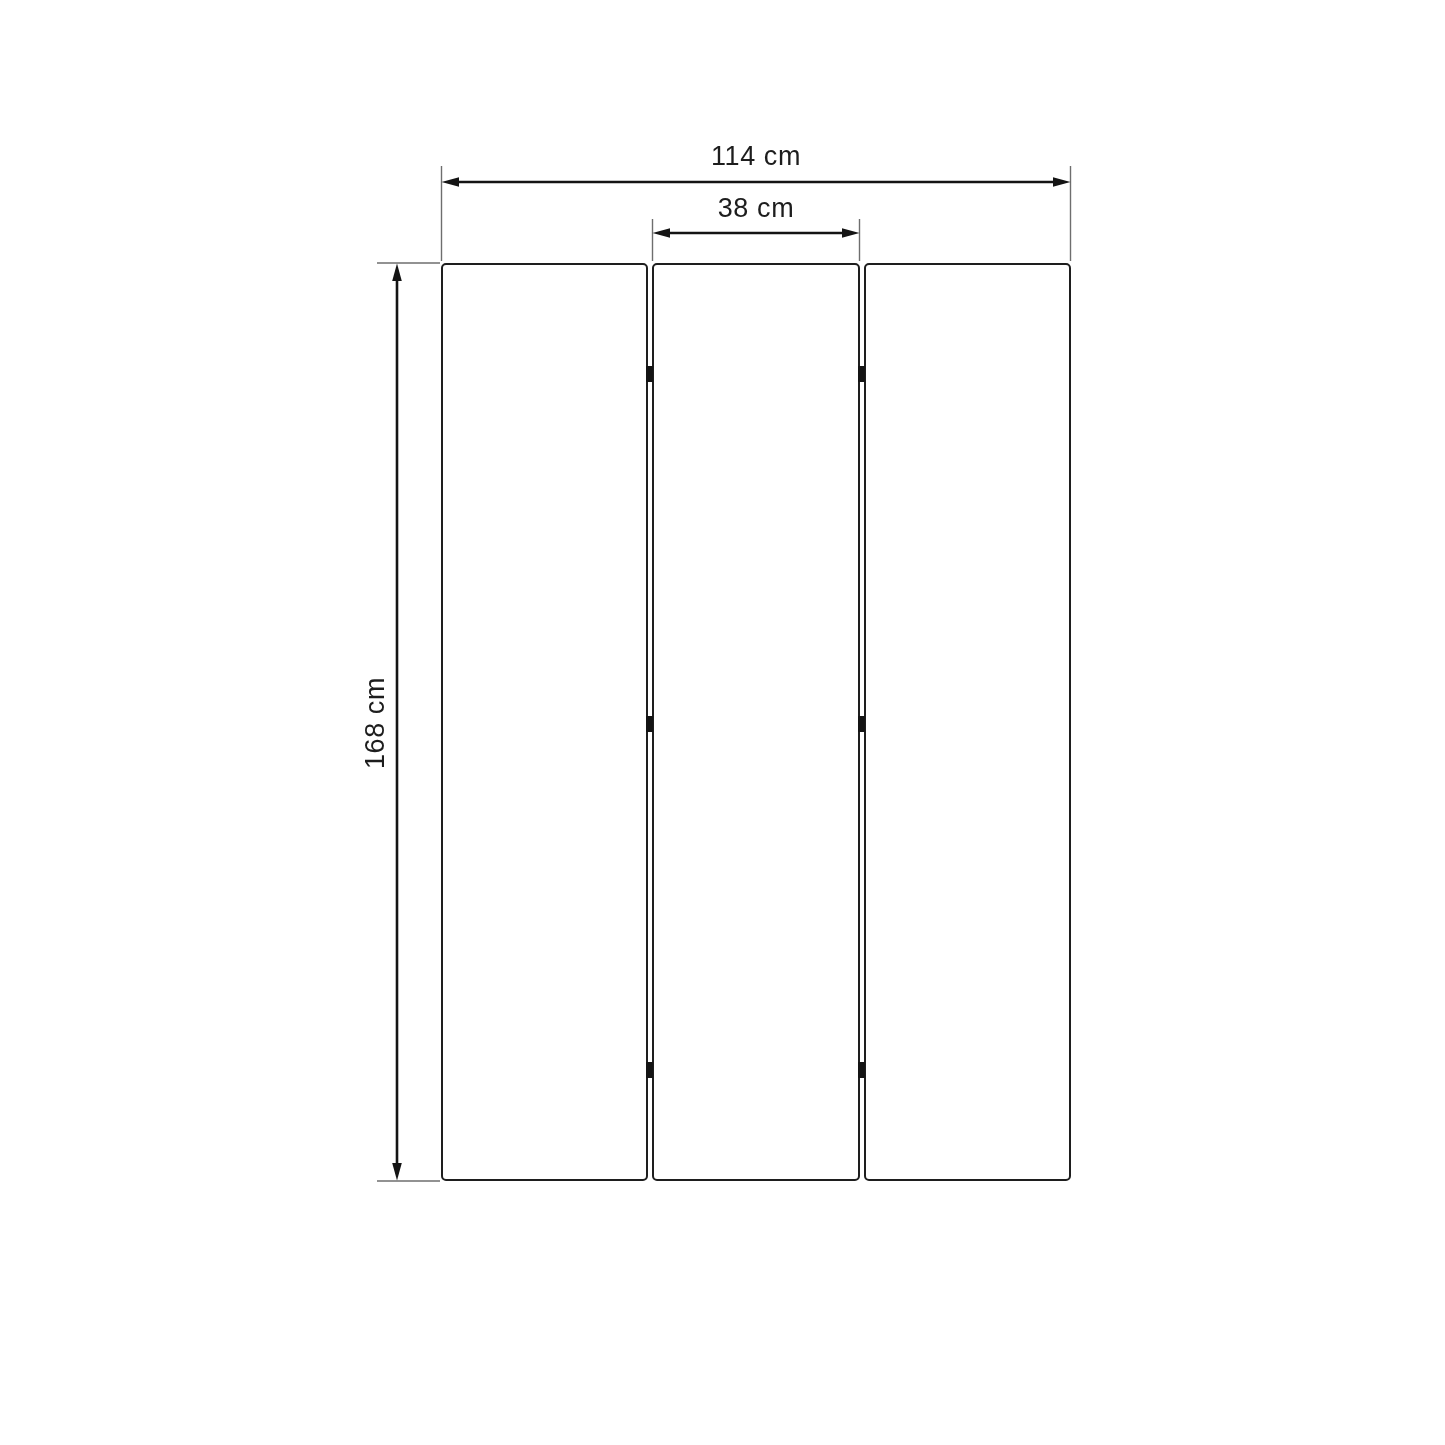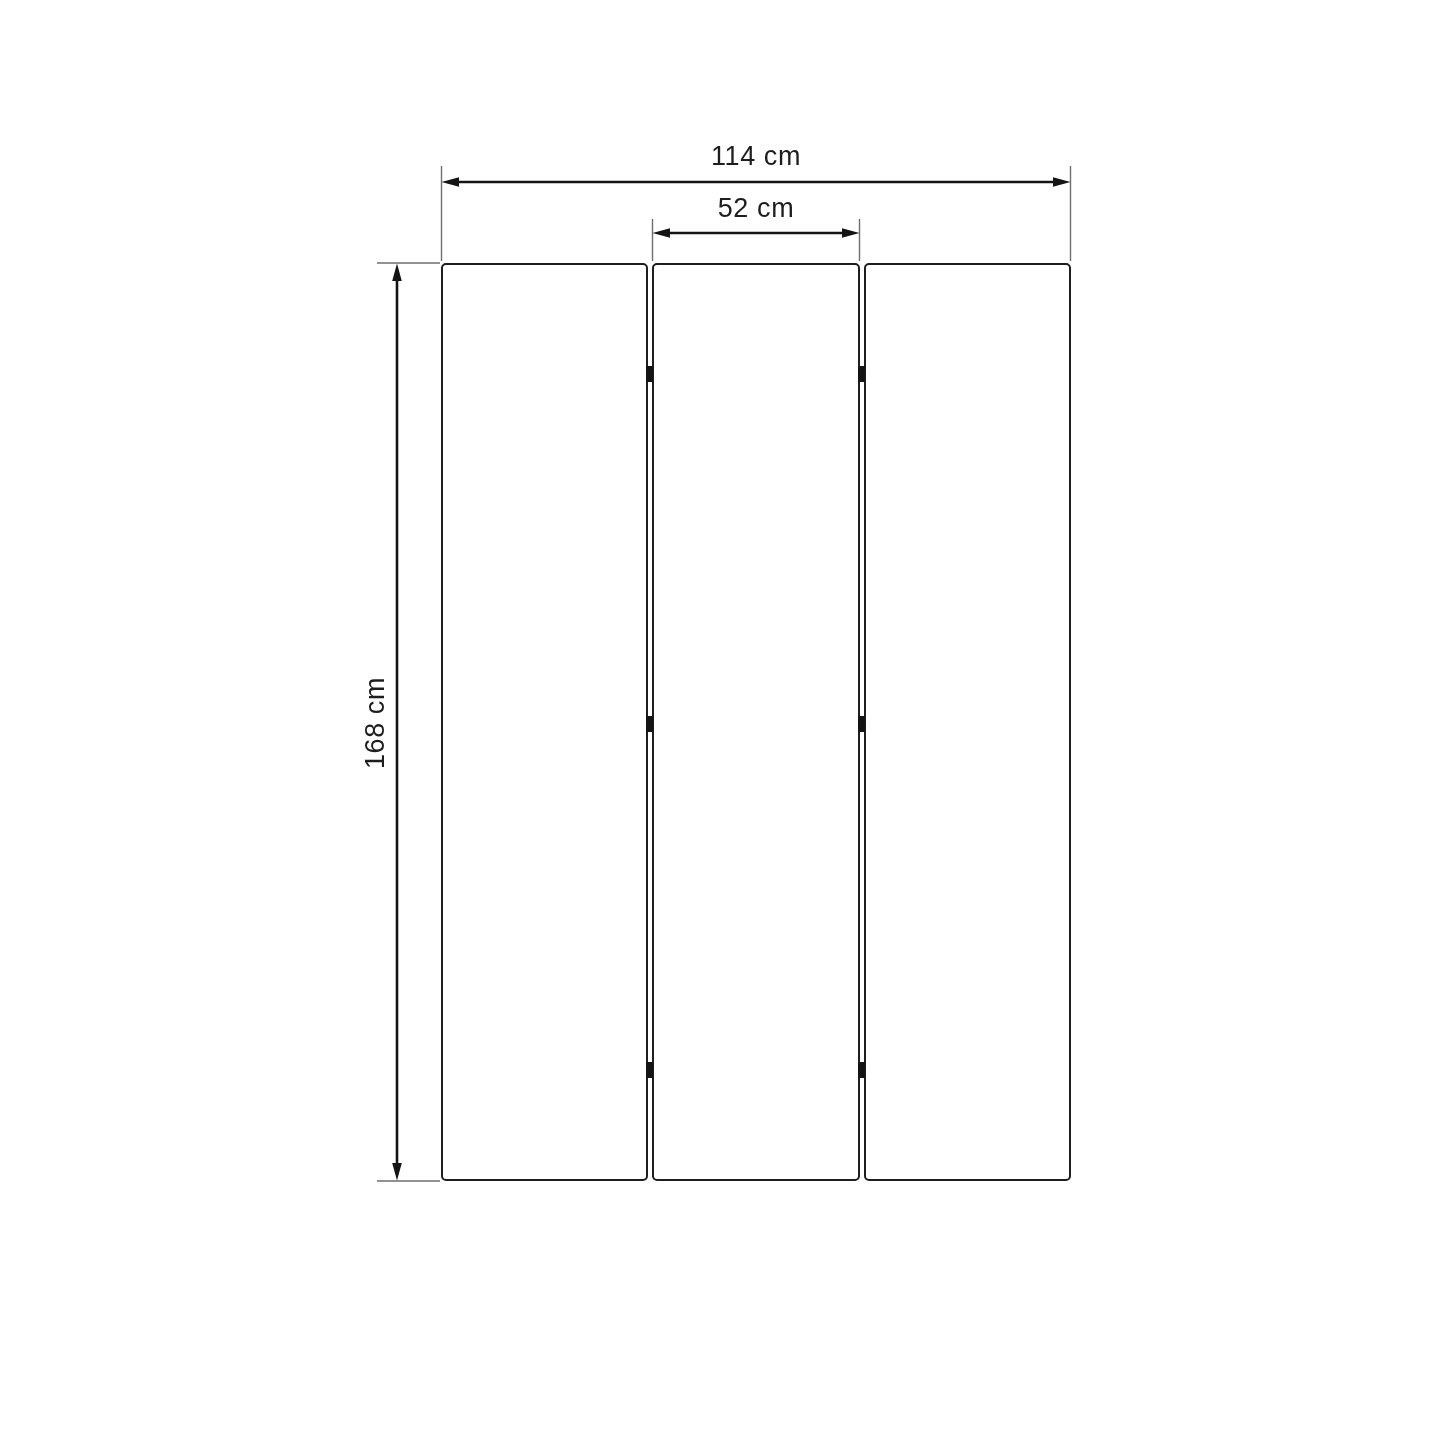--- a/index.html
+++ b/index.html
@@ -116,16 +116,16 @@
   <div class="panel panel-right"></div>
 
   <div class="hinge hinge-col-left  hinge-row-top"></div>
   <div class="hinge hinge-col-left  hinge-row-middle"></div>
   <div class="hinge hinge-col-left  hinge-row-bottom"></div>
   <div class="hinge hinge-col-right hinge-row-top"></div>
   <div class="hinge hinge-col-right hinge-row-middle"></div>
   <div class="hinge hinge-col-right hinge-row-bottom"></div>
 
   <div class="dim-label label-total-width">114 cm</div>
-  <div class="dim-label label-panel-width">52 cm</div>
+  <div class="dim-label label-panel-width">38 cm</div>
   <div class="dim-label label-height">168 cm</div>
 
 </div>
 
 </body></html>

